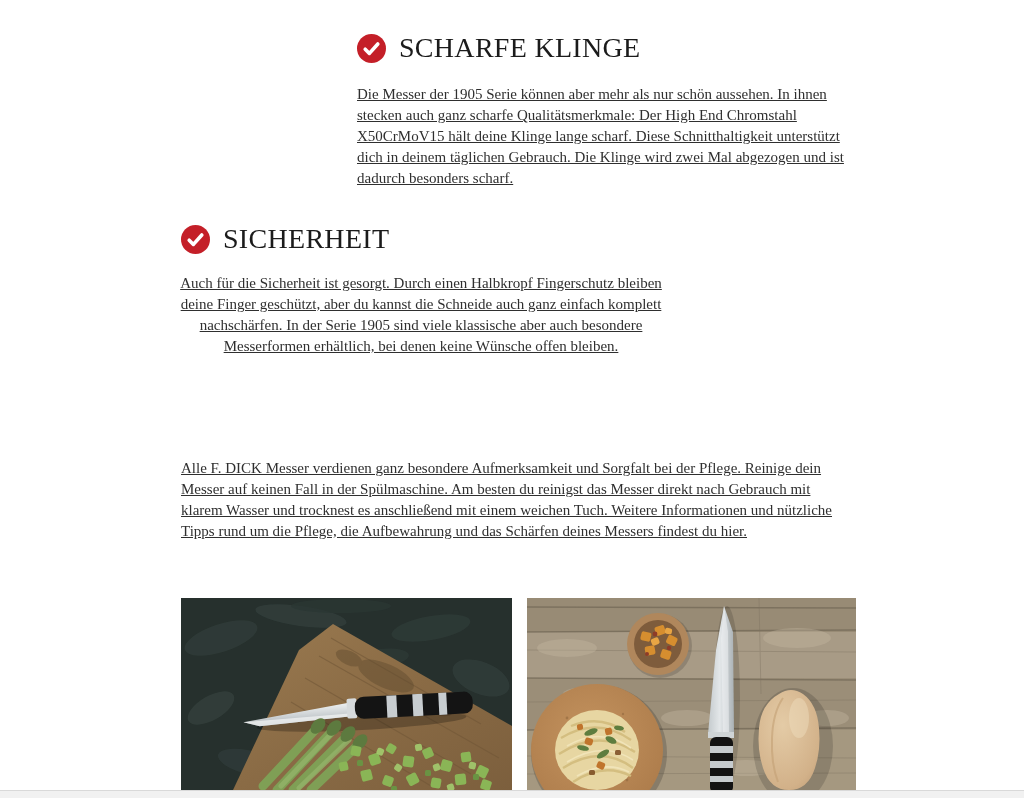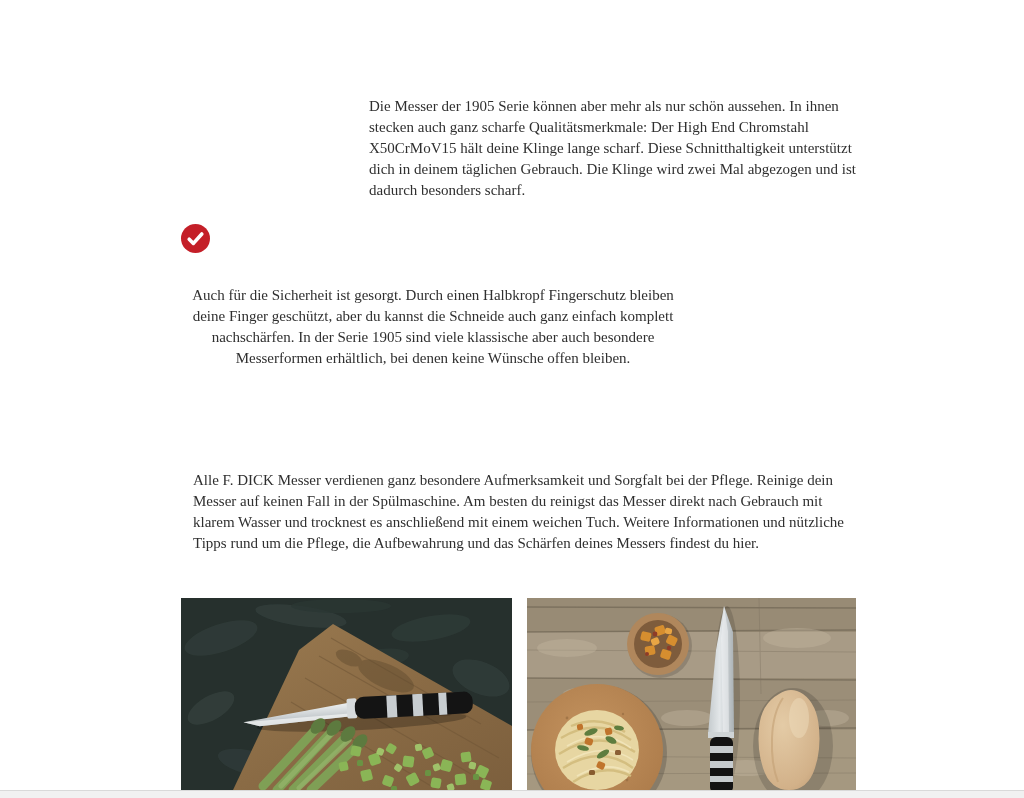--- a/index.html
+++ b/index.html
@@ -18,43 +18,52 @@
   }
   .section-heading-row{position:absolute;display:flex;align-items:center;gap:13px;}
   .check-badge{width:29px;height:29px;flex:0 0 29px;display:block;}
   .check-circle{fill:var(--accent-red);}
   .check-mark{stroke:#ffffff;stroke-width:3.6;fill:none;stroke-linecap:round;stroke-linejoin:round;}
   h2.heading{
     margin:0;font-weight:400;font-size:28px;line-height:30px;
     color:var(--heading-color);letter-spacing:.3px;white-space:nowrap;
   }
   .para{
-    position:absolute;margin:12px;font-size:15px;line-height:21px;
+    position:absolute;margin:0;font-size:15px;line-height:21px;
     color:var(--body-color);
+    text-decoration:underline;
   }
   .photo{position:absolute;top:598px;height:192px;overflow:hidden;background:#444;}
   .photo svg{display:block;}
   .hscrollbar{
     position:absolute;left:0;bottom:0;width:1024px;height:8px;
     background:var(--scrollbar-track);border-top:1px solid var(--scrollbar-border);
     box-sizing:border-box;
   }
 </style>
 </head>
 <body>
 
 <div class="frame">
 
+  <div class="section-heading-row" style="left:357px;top:33px;">
+    <svg class="check-badge" viewBox="0 0 29 29">
+      <circle class="check-circle" cx="14.5" cy="14.5" r="14.5"></circle>
+      <path class="check-mark" d="M8.2 15.2 l4.2 4.2 l8.4 -9.4"></path>
+    </svg>
+    <h2 class="heading">SCHARFE KLINGE</h2>
+  </div>
   <p class="para" style="left:357px;top:84px;width:505px;">Die Messer der 1905 Serie können aber mehr als nur schön aussehen. In ihnen stecken auch ganz scharfe Qualitätsmerkmale: Der High End Chromstahl X50CrMoV15 hält deine Klinge lange scharf. Diese Schnitthaltigkeit unterstützt dich in deinem täglichen Gebrauch. Die Klinge wird zwei Mal abgezogen und ist dadurch besonders scharf.</p>
 
   <div class="section-heading-row" style="left:181px;top:224px;">
     <svg class="check-badge" viewBox="0 0 29 29">
       <circle class="check-circle" cx="14.5" cy="14.5" r="14.5"></circle>
       <path class="check-mark" d="M8.2 15.2 l4.2 4.2 l8.4 -9.4"></path>
     </svg>
+    <h2 class="heading">SICHERHEIT</h2>
   </div>
   <p class="para" style="left:170px;top:273px;width:502px;text-align:center;">Auch für die Sicherheit ist gesorgt. Durch einen Halbkropf Fingerschutz bleiben deine Finger geschützt, aber du kannst die Schneide auch ganz einfach komplett nachschärfen. In der Serie 1905 sind viele klassische aber auch besondere Messerformen erhältlich, bei denen keine Wünsche offen bleiben.</p>
 
   <p class="para" style="left:181px;top:458px;width:674px;">Alle F. DICK Messer verdienen ganz besondere Aufmerksamkeit und Sorgfalt bei der Pflege. Reinige dein Messer auf keinen Fall in der Spülmaschine. Am besten du reinigst das Messer direkt nach Gebrauch mit klarem Wasser und trocknest es anschließend mit einem weichen Tuch. Weitere Informationen und nützliche Tipps rund um die Pflege, die Aufbewahrung und das Schärfen deines Messers findest du hier.</p>
 
   <div class="photo" style="left:181px;width:331px;" role="img" aria-label="Paring knife on wooden cutting board with asparagus spears and chopped greens on dark slate">
     <svg width="331" height="192" viewBox="0 0 331 192">
       <defs>
         <linearGradient id="board" x1="0" y1="0" x2="1" y2="1">
           <stop offset="0" stop-color="#9a7a50"></stop>

